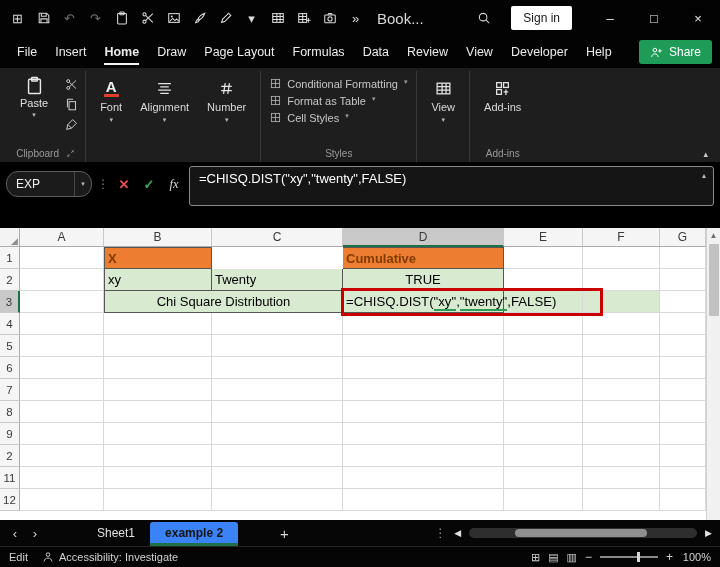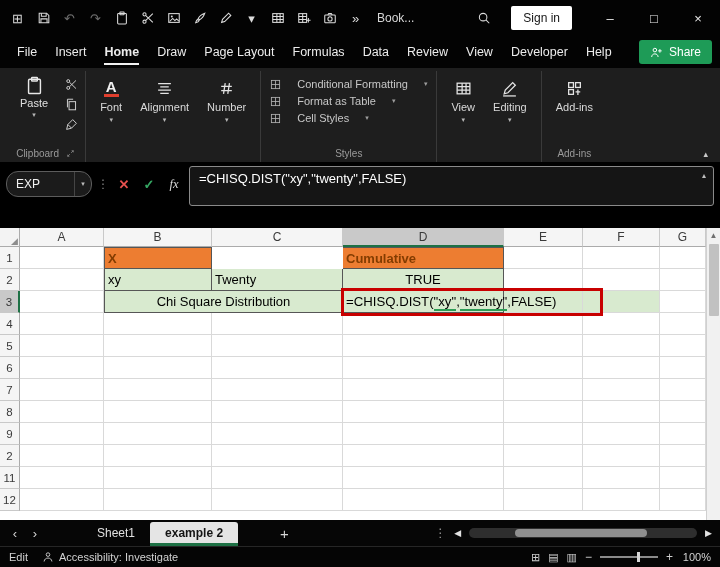--- a/index.html
+++ b/index.html
@@ -7,21 +7,21 @@
   .app{width:720px;height:567px;display:flex;flex-direction:column;overflow:hidden;background:#000;color:#e6e6e6}
   svg{display:block}
   svg rect,svg path,svg circle{stroke-width:1.2px}
 
   
   .titlebar{height:36px;flex:0 0 auto;display:flex;align-items:center;background:#030303;padding-left:6px}
   .tb-icons{display:flex;align-items:center;gap:3px}
   .tb-icon{width:23px;height:24px;display:flex;align-items:center;justify-content:center;color:#dcdcdc;font-size:13px;border-radius:3px}
   .tb-icon svg{width:14px;height:14px}
   .tb-icon.disabled{color:#6d6d6d}
-  .doc-name{margin-left:10px;font-size:12px;color:#d8d8d8;white-space:nowrap}
+  .doc-name{margin-left:10px;font-size:15px;color:#d8d8d8;white-space:nowrap}
   .tb-search{margin-left:auto;width:26px;height:24px;display:flex;align-items:center;justify-content:center;color:#dcdcdc}
   .tb-search svg{width:14px;height:14px}
   .signin-btn{background:#fff;color:#161616;font-size:12px;line-height:1;padding:6px 12px;border-radius:2px;margin:0 16px 0 14px;white-space:nowrap}
   .win-controls{display:flex;align-self:stretch}
   .win-btn{width:44px;display:flex;align-items:center;justify-content:center;font-size:13px;color:#eaeaea}
 
   
   .menubar{height:32px;flex:0 0 auto;display:flex;align-items:center;background:#030303;padding:0 8px}
   .menu-items{display:flex;height:100%;align-items:center}
   .menu-item{padding:0 9px;font-size:12.5px;color:#ececec;height:100%;display:flex;align-items:center;position:relative;white-space:nowrap}
@@ -41,21 +41,21 @@
   .small-col{display:flex;flex-direction:column;gap:5px;margin-left:5px;padding-top:6px}
   .small-ico{width:18px;height:15px;display:flex;align-items:center;justify-content:center;color:#d2d2d2}
   .small-ico svg{width:13px;height:13px}
   .rb-big{display:flex;flex-direction:column;align-items:center;gap:3px;padding:7px 9px 0}
   .rb-big-icon{height:20px;display:flex;align-items:center;color:#e4e4e4}
   .rb-big-icon svg{width:17px;height:17px}
   .font-a{font-size:15px;font-weight:bold;color:#f0f0f0;border-bottom:3px solid #E03E2D;line-height:1.05;padding:0 2px}
   .rb-big-label{font-size:11px;color:#dadada;white-space:nowrap}
   .rb-caret{font-size:7px;color:#b5b5b5;line-height:1}
   .styles-col{display:flex;flex-direction:column;gap:3px;padding-top:6px}
-  .styles-row{display:flex;align-items:center;gap:16px;font-size:11px;color:#c7c7c7;padding:1px 4px;white-space:nowrap}
+  .styles-row{display:flex;align-items:flex-start;gap:6px;font-size:11px;color:#c7c7c7;padding:1px 4px;white-space:nowrap}
   .styles-ico{color:#b5b5b5}
   .styles-ico svg{width:11px;height:11px}
   .rb-caret-inline{font-size:7px;color:#9d9d9d}
   .launcher-ico{color:#9a9a9a}
   .launcher-ico svg{width:9px;height:9px}
   .ribbon-collapse{position:absolute;right:12px;bottom:3px;color:#c9c9c9;font-size:9px}
 
   
   .fbar{height:66px;flex:0 0 auto;background:#000;display:flex;align-items:flex-start;padding:4px 6px 0;gap:5px}
   .name-box{width:86px;height:26px;margin-top:5px;background:#1b1b1b;border:1px solid #5c5c5c;border-radius:12px;display:flex;align-items:center;font-size:12px;color:#f2f2f2;padding-left:9px}
@@ -87,21 +87,21 @@
   .red-box{position:absolute;left:341px;top:60px;width:262px;height:28px;border:3px solid var(--red-box,#C80000);z-index:5;pointer-events:none}
   .vscroll{width:14px;flex:0 0 auto;background:#F1F1F1;border-left:1px solid #D0D0D0;display:flex;flex-direction:column;align-items:center;padding-top:2px}
   .vs-arrow{font-size:8px;color:#6f6f6f;line-height:12px}
   .vs-thumb{width:10px;height:72px;background:#C1C1C1;border-radius:1px;margin-top:2px}
 
   
   .tabbar{height:26px;flex:0 0 auto;background:#060606;display:flex;align-items:center;padding:0 8px;gap:6px}
   .tab-nav{color:#d2d2d2;font-size:13px;width:14px;text-align:center;line-height:1}
   .sheet-tabs{display:flex;align-items:stretch;height:100%;margin-left:34px}
   .sheet-tab{font-size:12px;color:#e0e0e0;padding:0 15px;display:flex;align-items:center;white-space:nowrap}
-  .sheet-tab.active{background:#e5e5e5;color:#141414;font-weight:bold;border-radius:3px 3px 0 0;margin-top:2px;border-bottom:3px solid #1E7145}
+  .sheet-tab.active{background:#3b82f6;color:#141414;font-weight:bold;border-radius:3px 3px 0 0;margin-top:2px;border-bottom:3px solid #1E7145}
   .tab-add{color:#d5d5d5;font-size:15px;margin-left:36px}
   .tab-right{margin-left:auto;display:flex;align-items:center;gap:8px}
   .tab-dots{color:#9c9c9c;font-size:12px}
   .tab-scroll-arrow{color:#e2e2e2;font-size:9px}
   .hscroll{width:228px;height:10px;background:#2e2e2e;border-radius:5px;position:relative}
   .hs-thumb{position:absolute;left:46px;width:132px;top:1px;bottom:1px;background:#8f8f8f;border-radius:4px}
 
   
   .statusbar{height:21px;flex:0 0 auto;background:#050505;border-top:1px solid #262626;display:flex;align-items:center;font-size:11px;color:#d2d2d2;padding:0 9px;gap:14px}
   .sb-access{display:flex;align-items:center;gap:5px}
@@ -343,30 +343,20 @@
     <div class="rb-group">
       <div class="rb-content" id="collapsed-right">
           <div class="rb-big">
             <div class="rb-big-icon">
               <svg viewBox="0 0 16 16">
                 <rect x="2" y="3" width="12" height="10" fill="none" stroke="currentColor"></rect>
                 <path d="M2 6.3h12M2 9.6h12M6.7 3v10M10.4 3v10" stroke="currentColor"></path>
               </svg>
             </div>
             <div class="rb-big-label">View</div>
-            <div class="rb-caret">▾</div>
-          </div>
-          <div class="rb-big">
-            <div class="rb-big-icon">
-              <svg viewBox="0 0 16 16">
-                <path d="M3 13l1-3.5 7-7 2.5 2.5-7 7L3 13z" fill="none" stroke="currentColor"></path>
-                <path d="M2 15h12" stroke="currentColor"></path>
-              </svg>
-            </div>
-            <div class="rb-big-label">Editing</div>
             <div class="rb-caret">▾</div>
           </div>
         </div>
       <div class="rb-label-row"></div>
     </div>
 
     <div class="rb-group" style="border-right:none">
       <div class="rb-content">
         <div class="rb-big">
           <div class="rb-big-icon">

